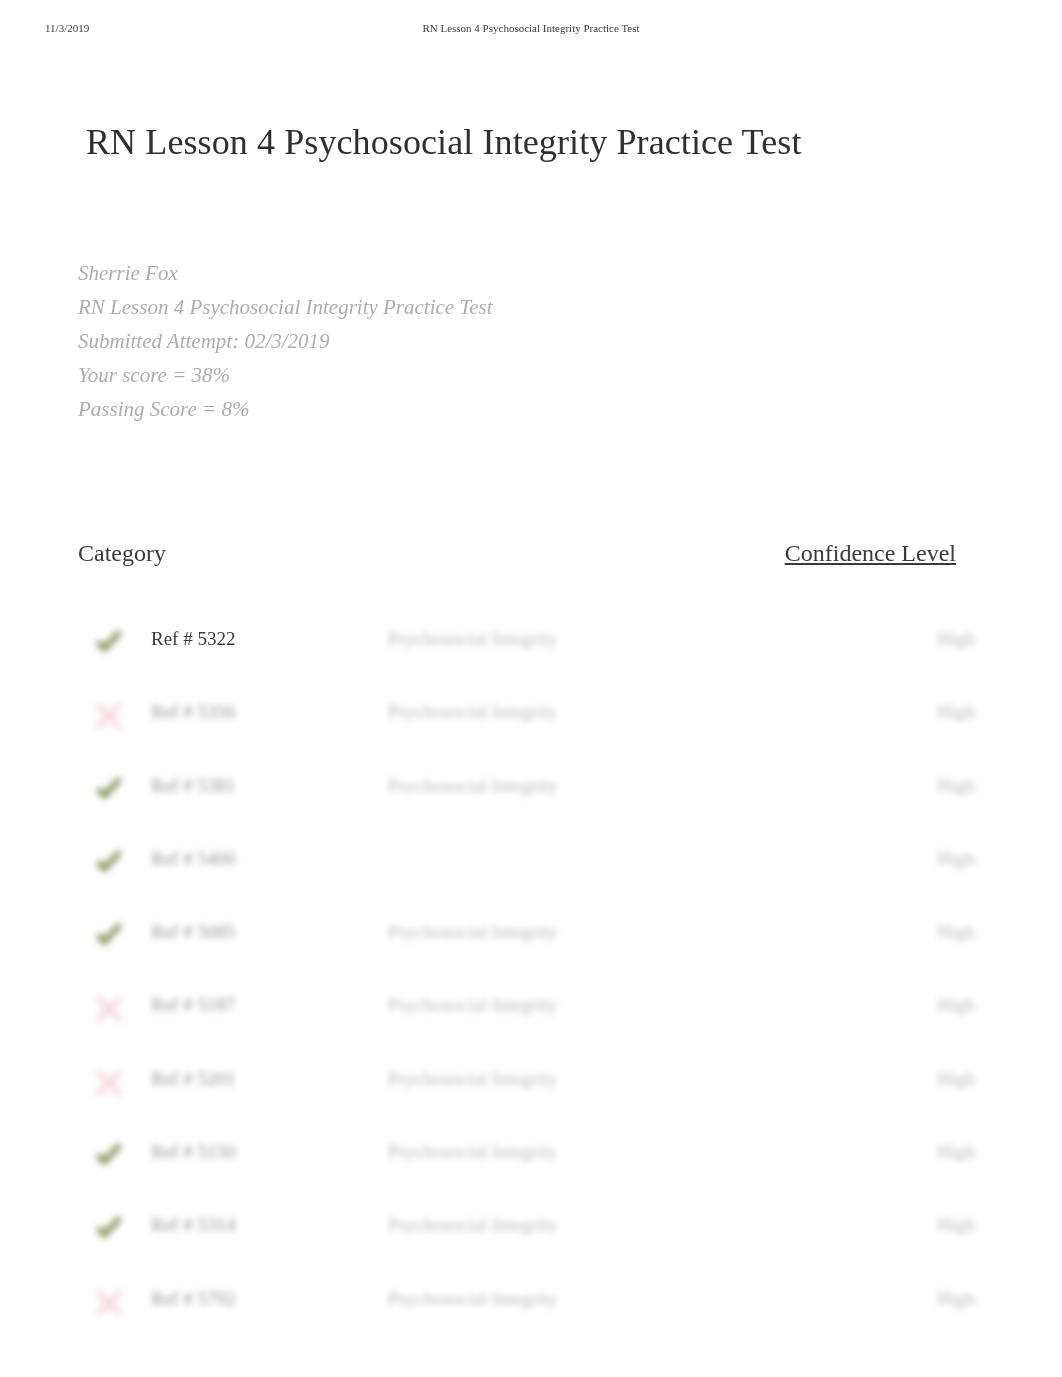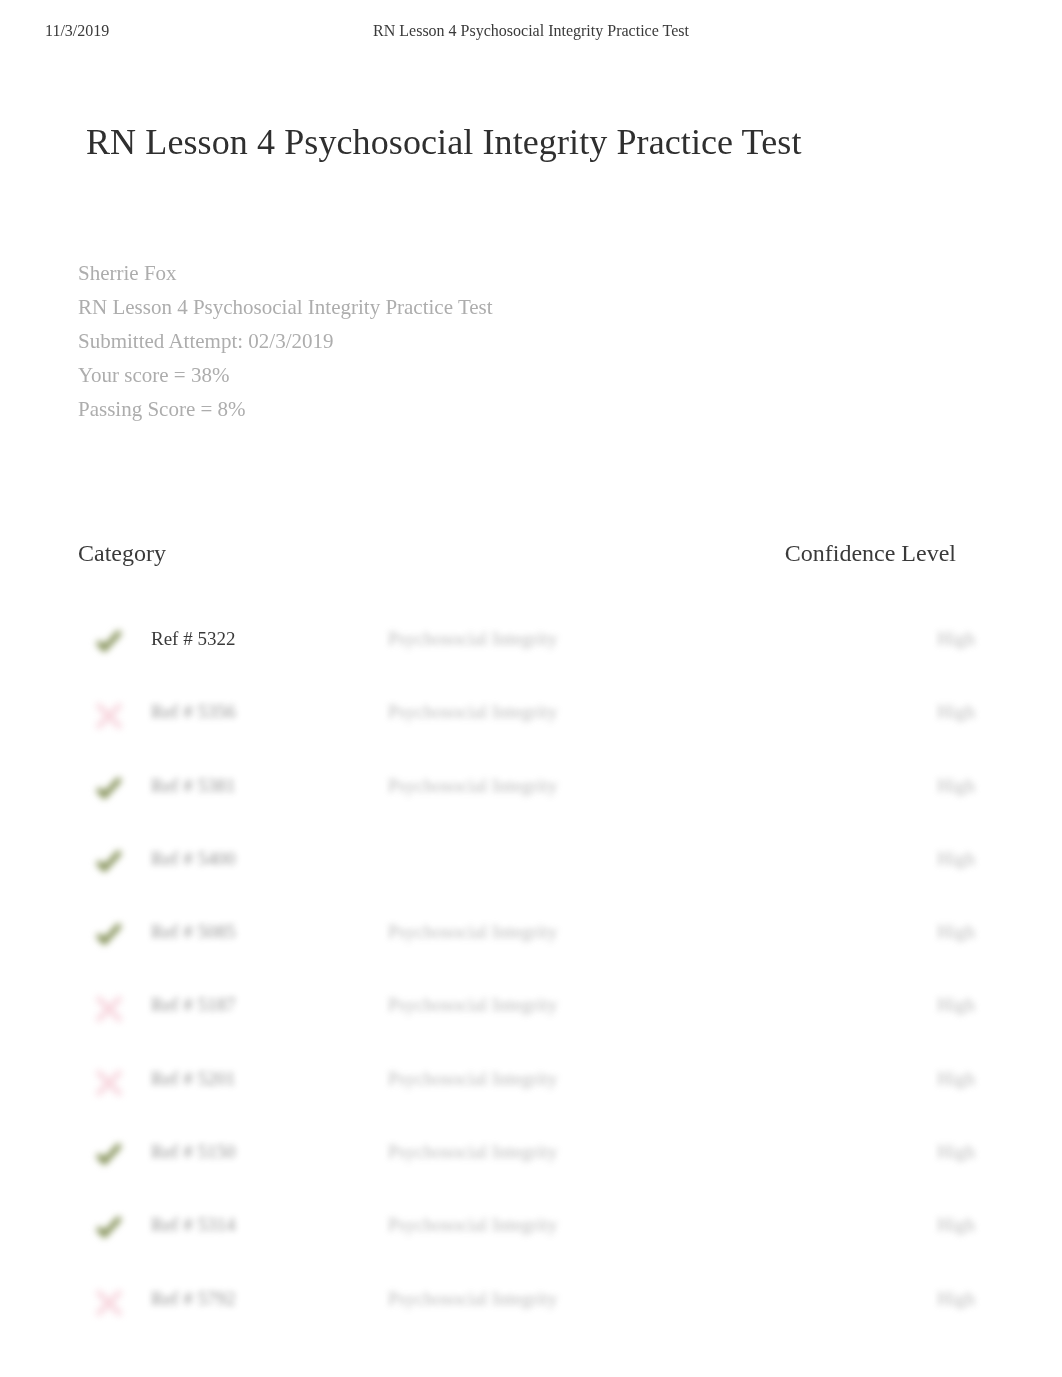--- a/index.html
+++ b/index.html
@@ -17,21 +17,21 @@
     overflow: hidden;
   }
 
   
   .print-header {
     position: absolute;
     top: 22px;
     left: 0;
     width: 940px;
     height: 22px;
-    font-size: 16px;
+    font-size: 11px;
     color: #3a3a3a;
   }
   .print-header .ph-date {
     position: absolute;
     left: 45px;
     top: 0;
     white-space: nowrap;
   }
   .print-header .ph-title {
     position: absolute;
@@ -67,21 +67,21 @@
 
   .meta-block {
     position: absolute;
     left: 78px;
     top: 256px;
     width: 700px;
     font-size: 21px;
     line-height: 34px;
     color: #adadad;
   }
-  .meta-block .meta-line { display: block; white-space: nowrap; }
+  .meta-block .meta-line { display: block; white-space: nowrap; font-style: italic; }
 
   
   .score-table {
     position: absolute;
     left: 0;
     top: 540px;
     width: 1050px;
   }
   .th-row {
     position: relative;
@@ -97,20 +97,21 @@
   }
   .th-confidence {
     position: absolute;
     left: 0;
     top: 0;
     width: 956px;
     text-align: right;
     font-size: 24px;
     color: #3a3a3a;
     white-space: nowrap;
+    text-decoration: underline;
   }
 
   .rows {
     position: relative;
     margin-top: 22px;
   }
   .row {
     position: relative;
     height: 73.3px;
   }

